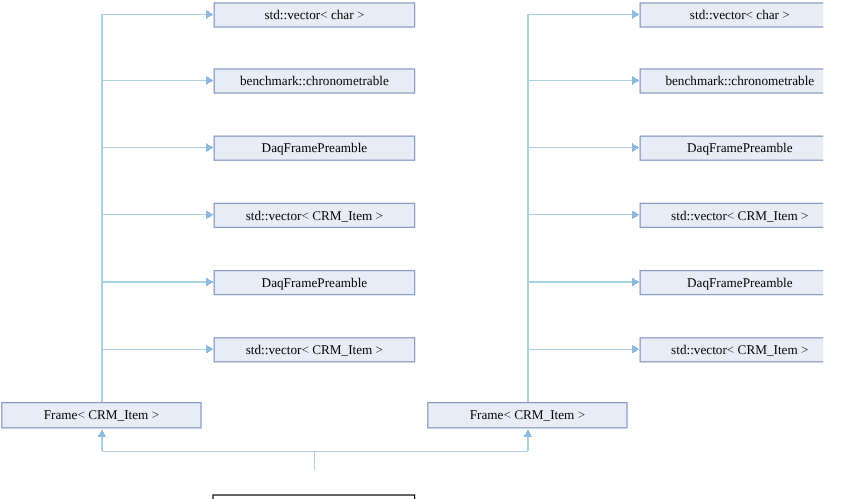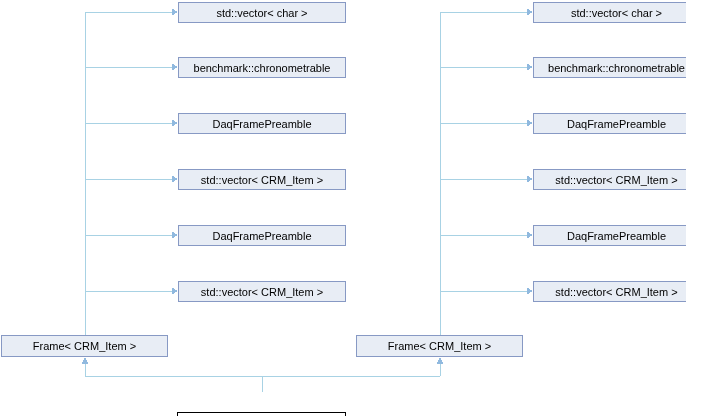--- a/index.html
+++ b/index.html
@@ -12,21 +12,21 @@
     --text: #000000;
     --background: #FFFFFF;
   }
   * { margin: 0; padding: 0; box-sizing: border-box; }
   html, body { background: var(--background); }
   .canvas {
     position: relative;
     width: 686px;
     height: 416px;
     background: var(--background);
-    font-family: Liberation Sans, sans-serif;
+    font-family: Liberation Serif, serif;
     overflow: hidden;
   }
   .edges {
     position: absolute;
     left: 0; top: 0;
     width: 702px; height: 416px;
   }
   .edges line { stroke: var(--edge); stroke-width: 1; }
   .edges polygon { fill: var(--edge-arrow); stroke: none; }
   .node {

